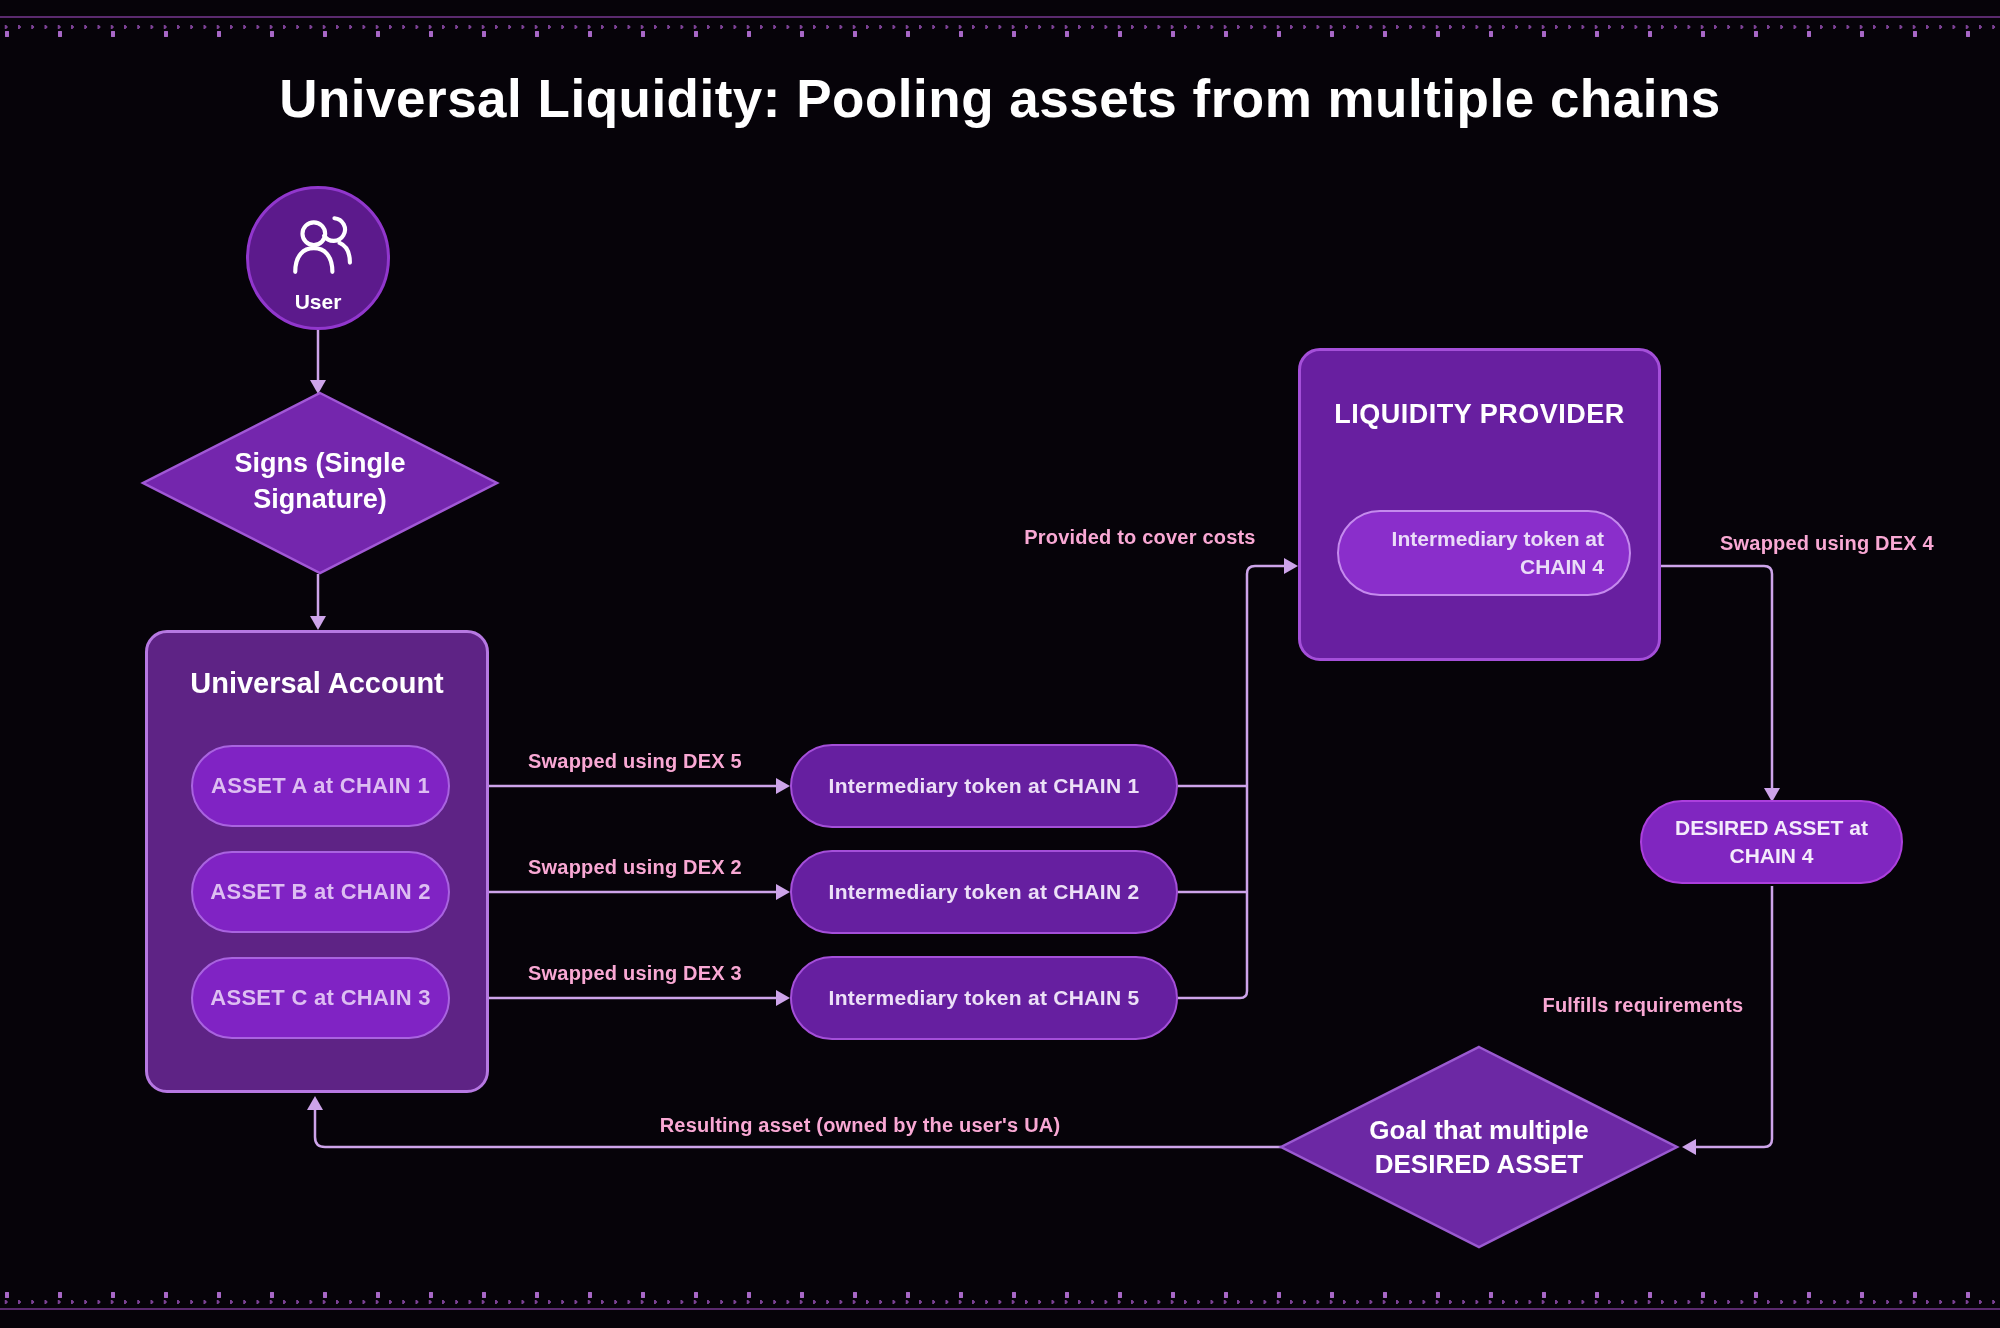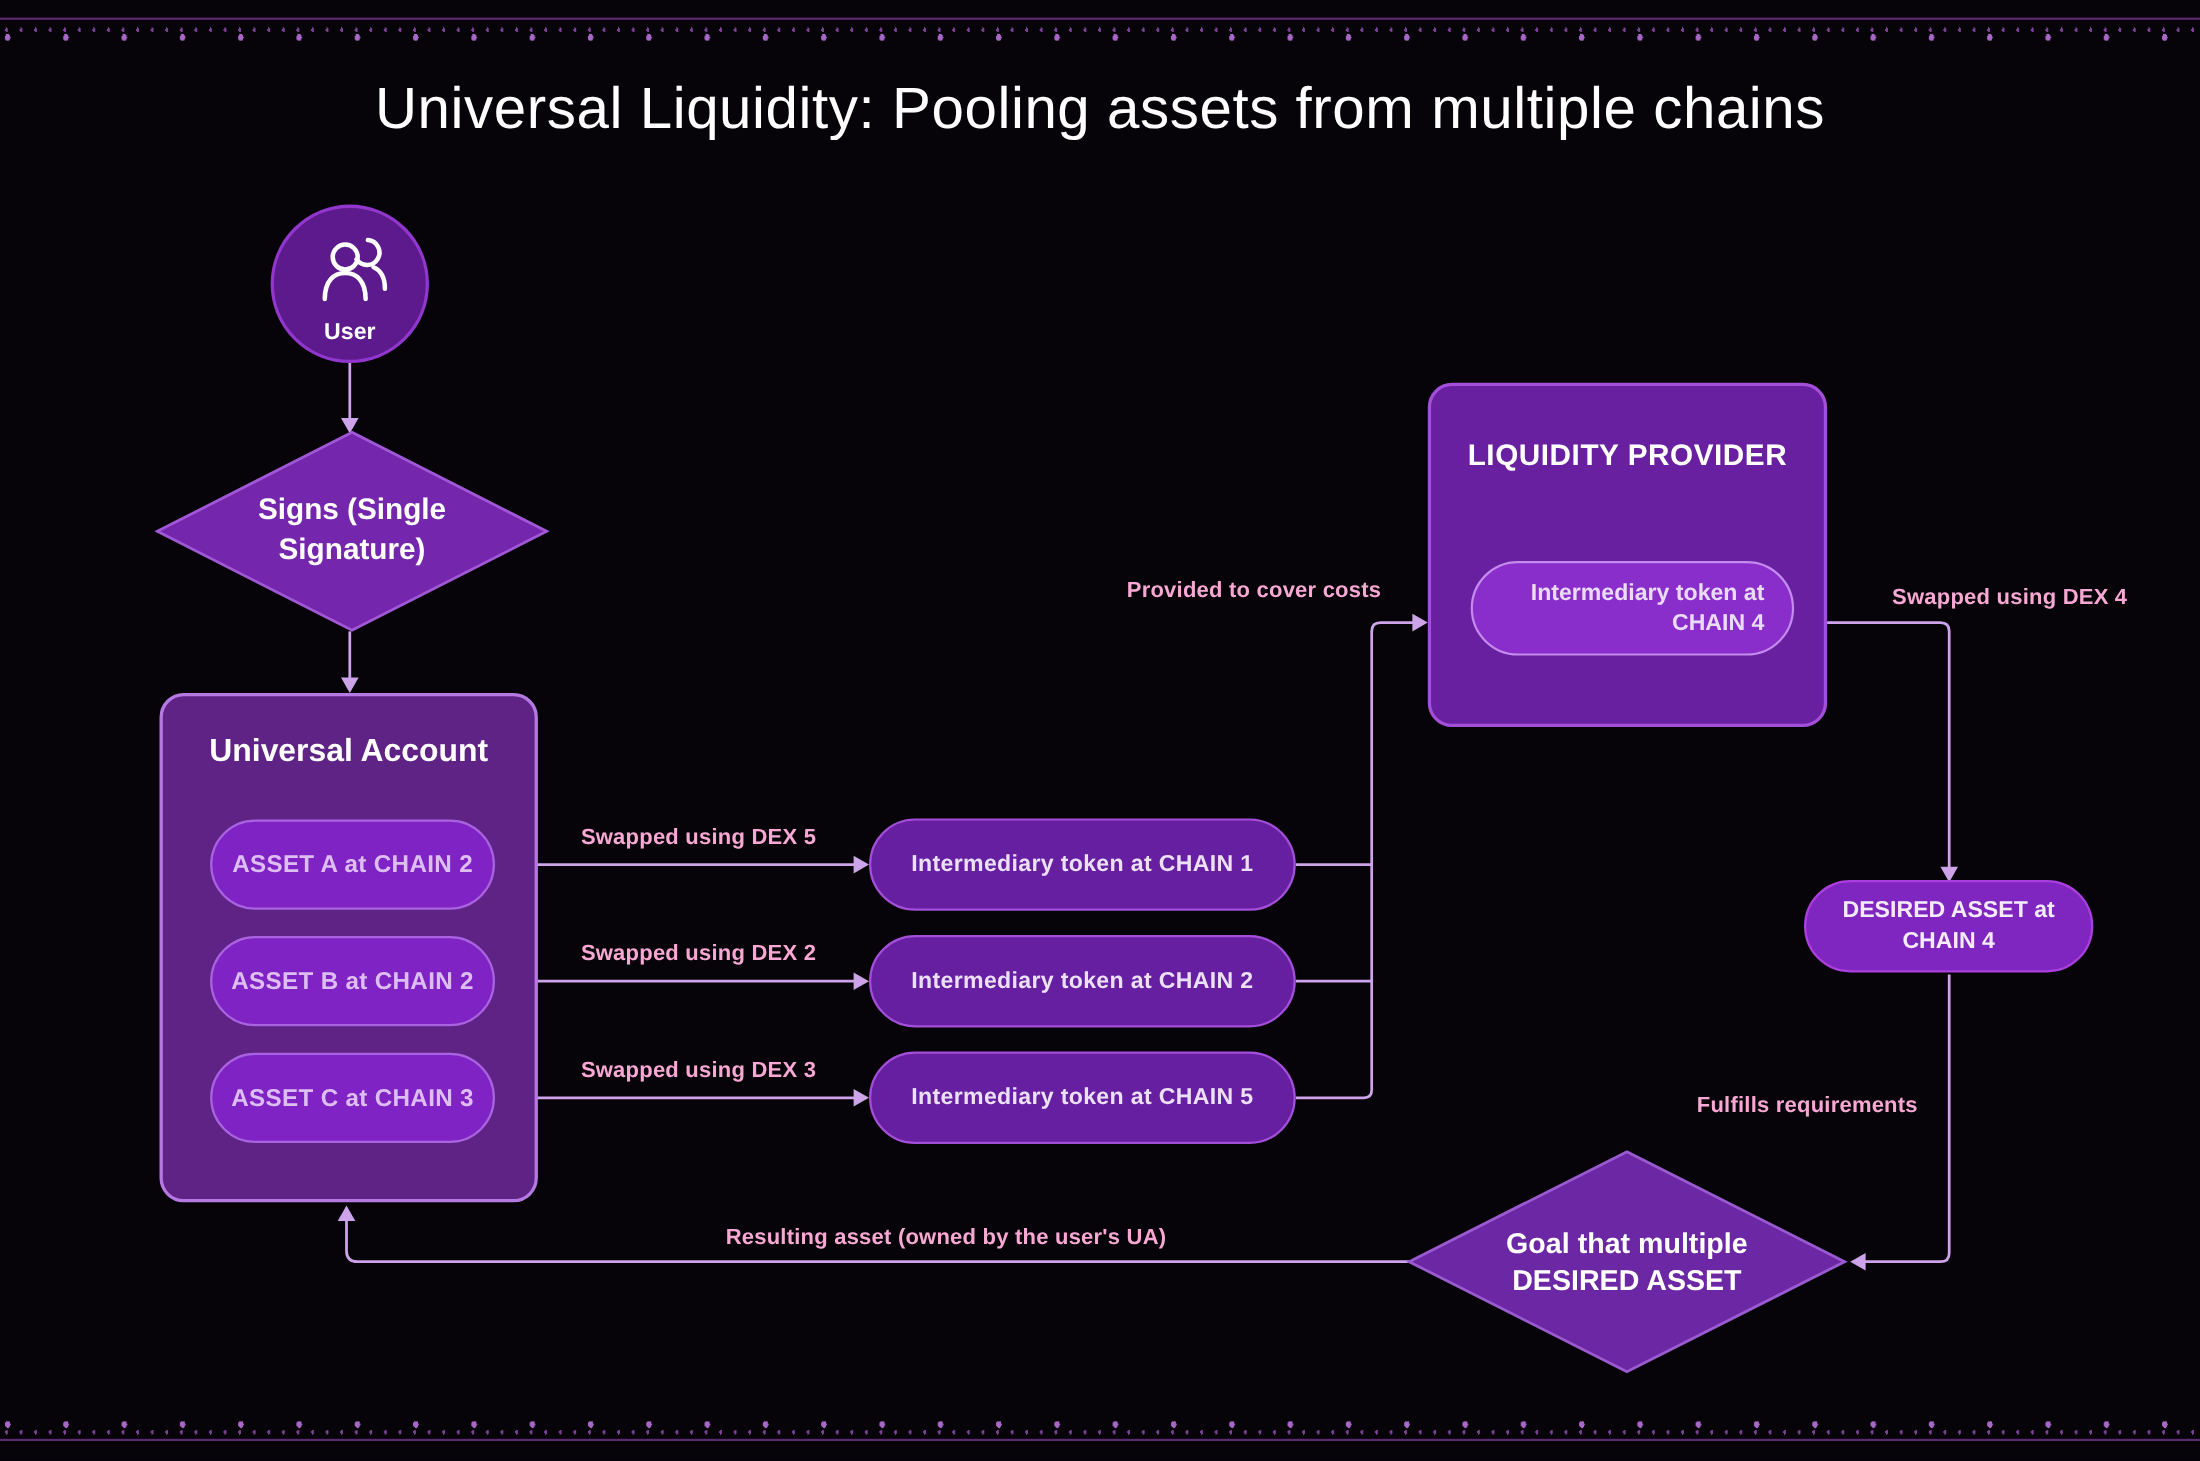--- a/index.html
+++ b/index.html
@@ -15,21 +15,21 @@
   
   .edge-line{left:0;width:2000px;height:2px;background:#5a2a6e;}
   .edge-dots{left:0;width:2000px;height:22px;
     background-image:
       radial-gradient(ellipse 3.5px 4.5px at 7px var(--bigY), #a767c6 70%, rgba(0,0,0,0) 72%),
       radial-gradient(ellipse 1.8px 3px at 6px var(--smallY), #7c4195 70%, rgba(0,0,0,0) 72%);
     background-size:53px 22px, 13.25px 22px;
     background-repeat:repeat-x;
   }
 
-  .title{left:0;top:62px;width:2000px;height:72px;font-size:53px;font-weight:400;letter-spacing:.5px;}
+  .title{left:0;top:62px;width:2000px;height:72px;font-size:53px;font-weight:700;letter-spacing:.5px;}
 
   
   .user-circle{left:246px;top:186px;width:144px;height:144px;border-radius:50%;
     background:#5c1a8c;border:3px solid #9137cd;box-sizing:border-box;}
   .user-label{left:246px;top:288px;width:144px;height:28px;font-size:21px;font-weight:700;}
 
   
   .panel{box-sizing:border-box;border-radius:22px;}
   .ua-box{left:145px;top:630px;width:344px;height:463px;background:#5e2385;border:3px solid #b678e2;}
   .ua-title{left:145px;top:662px;width:344px;height:42px;font-size:29px;font-weight:700;}
@@ -105,21 +105,21 @@
         <path d="M8 59 C 8 43 16 36 26 36 C 36 36 44 43 44 59"></path>
       </g>
     </svg>
   </div>
   <div class="abs ctr user-label">User</div>
 
   <div class="abs ctr diamond-text" style="left:190px;top:430px;width:260px;height:104px;font-size:27px">Signs (Single Signature)</div>
 
   <div class="abs panel ua-box"></div>
   <div class="abs ctr ua-title">Universal Account</div>
-  <div class="abs ctr pill asset-pill" style="top:745px">ASSET A at CHAIN 2</div>
+  <div class="abs ctr pill asset-pill" style="top:745px">ASSET A at CHAIN 1</div>
   <div class="abs ctr pill asset-pill" style="top:851px">ASSET B at CHAIN 2</div>
   <div class="abs ctr pill asset-pill" style="top:957px">ASSET C at CHAIN 3</div>
 
   <div class="abs ctr edge-label" style="left:510px;top:748px;width:250px;height:26px">Swapped using DEX 5</div>
   <div class="abs ctr edge-label" style="left:510px;top:854px;width:250px;height:26px">Swapped using DEX 2</div>
   <div class="abs ctr edge-label" style="left:510px;top:960px;width:250px;height:26px">Swapped using DEX 3</div>
 
   <div class="abs ctr pill tok-pill" style="top:744px">Intermediary token at CHAIN 1</div>
   <div class="abs ctr pill tok-pill" style="top:850px">Intermediary token at CHAIN 2</div>
   <div class="abs ctr pill tok-pill" style="top:956px">Intermediary token at CHAIN 5</div>

